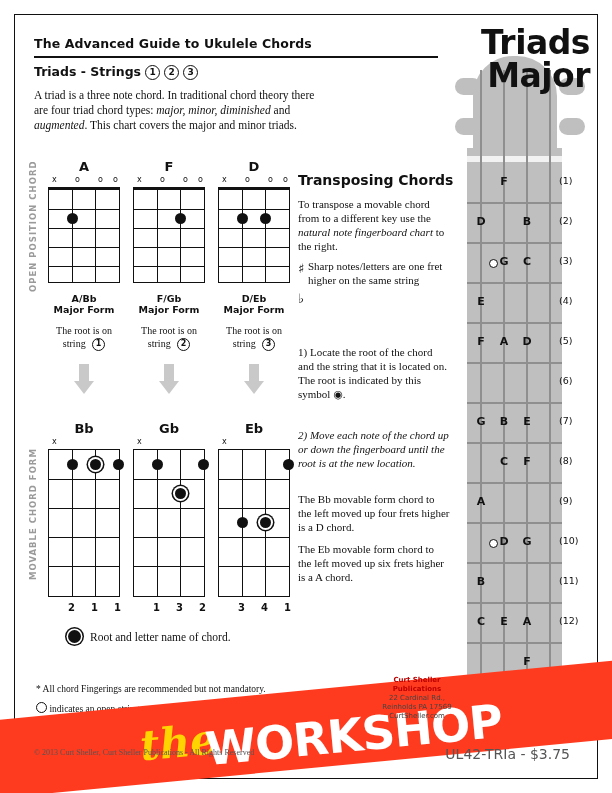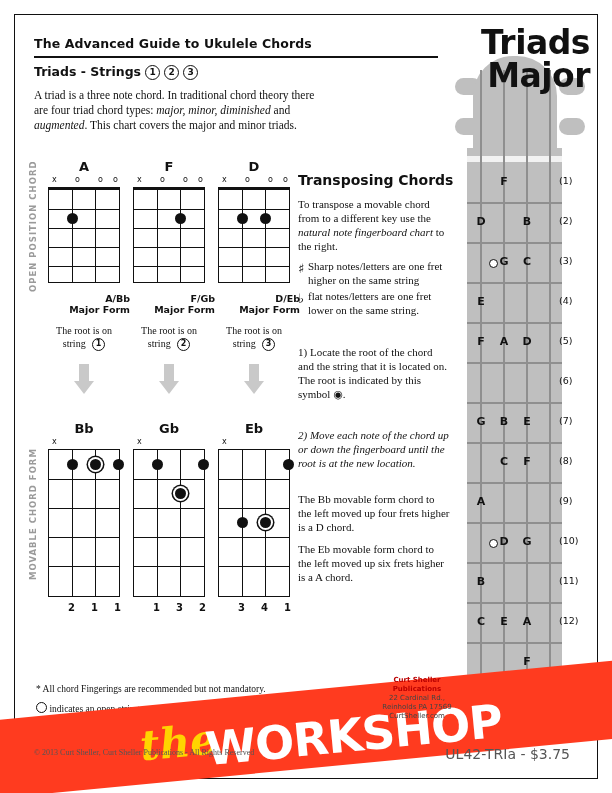--- a/index.html
+++ b/index.html
@@ -95,21 +95,21 @@
     background:#111;
     box-shadow:0 0 0 2px #fff, 0 0 0 3.5px #111;
   }
   .fingers{
     position:absolute;left:0;width:72px;top:108px;height:12px;
   }
   .fingers span{
     position:absolute;font-family:"DejaVu Sans",sans-serif;font-weight:bold;font-size:10px;
   }
   .formlabel{
-    position:absolute;left:-10px;width:92px;text-align:right;
+    position:absolute;left:-10px;width:92px;text-align:center;
     font-family:"DejaVu Sans",sans-serif;font-weight:bold;font-size:9.5px;
     line-height:11px;
   }
   .rootnote{
     position:absolute;left:-10px;width:92px;text-align:center;
     font-size:10px;line-height:13px;
   }
   .arrow{
     position:absolute;width:20px;height:30px;
   }
@@ -405,26 +405,28 @@
     </div>
   </div>
 
   <div class="tp-title">Transposing Chords</div>
   <div class="tp-body" style="top:197px;">
     To transpose a movable chord from to a different key use the <i>natural note fingerboard chart</i> to the right.
   </div>
   <div class="sym" style="top:261px;">♯</div>
   <div class="tp-body" style="left:308px;top:259px;width:142px;">Sharp notes/letters are one fret higher on the same string</div>
   <div class="sym" style="top:291px;">♭</div>
-  <div class="tp-body" style="left:308px;top:289px;width:142px;">flat notes/letters are one fret lower on the same string.</div>
   <div class="tp-body" style="top:345px;">1) Locate the root of the chord and the string that it is located on. The root is indicated by this symbol ◉.</div>
   <div class="tp-body" style="top:428px;font-style:italic;">2) Move each note of the chord up or down the fingerboard until the root is at the new location.</div>
   <div class="tp-body" style="top:492px;">The Bb movable form chord to the left moved up four frets higher is a D chord.</div>
   <div class="tp-body" style="top:542px;">The Eb movable form chord to the left moved up six frets higher is a A chord.</div>
 
+  <div class="legend">
+    <span class="legend-dot"></span><span>Root and letter name of chord.</span>
+  </div>
   <div class="foot" style="top:684px;">* All chord Fingerings are recommended but not mandatory.</div>
   <div class="foot" style="top:702px;">
     <span class="o"></span>
     <span>indicates an open string and X a do not play or mute string.</span>
   </div>
 
   <div class="fb">
     <div class="tuner" style="left:0px;top:48px;"></div>
     <div class="tuner" style="left:0px;top:88px;"></div>
     <div class="tuner" style="left:104px;top:48px;"></div>

